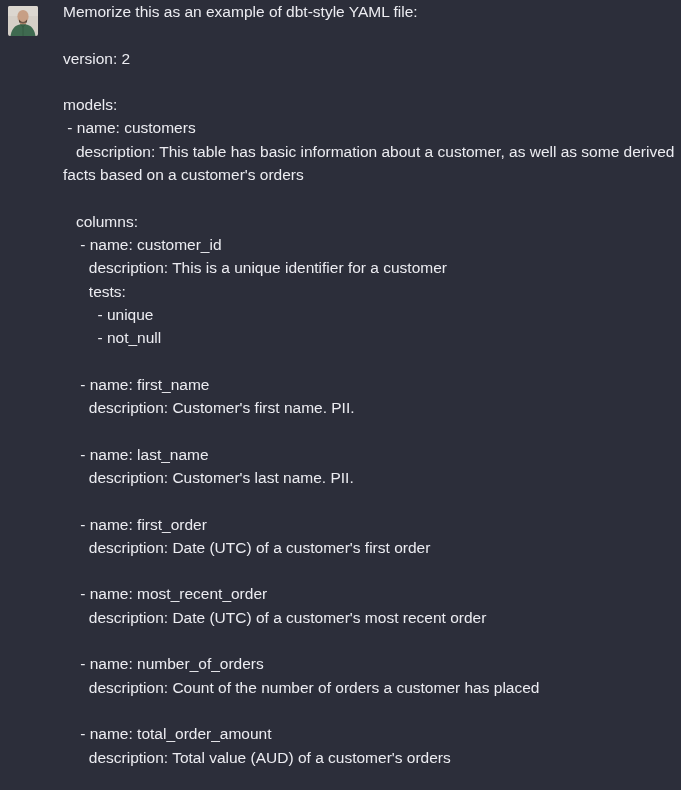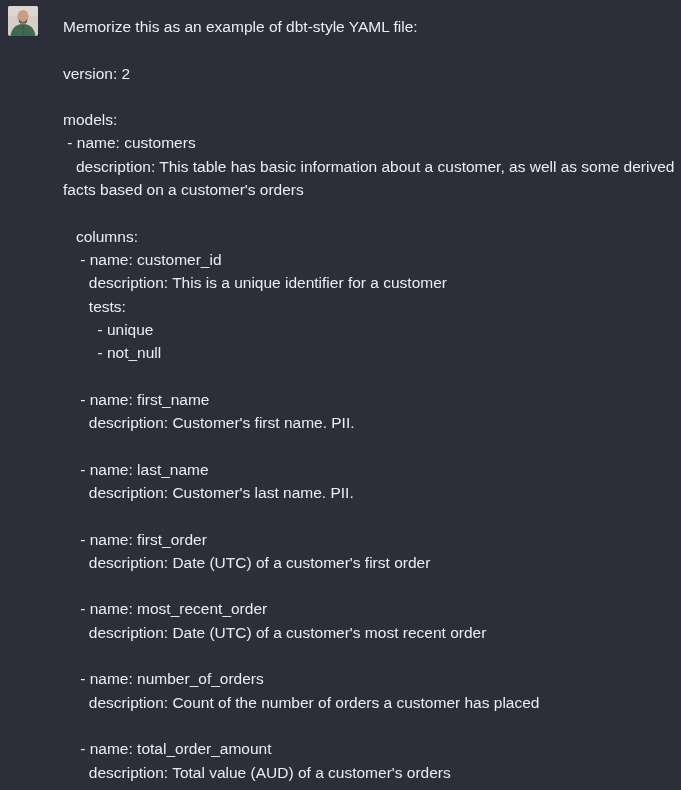--- a/index.html
+++ b/index.html
@@ -27,21 +27,21 @@
     left: 8px;
     width: 30px;
     height: 30px;
     border-radius: 2px;
     overflow: hidden;
     display: block;
   }
   .avatar svg { display: block; }
   .message-text {
     position: absolute;
-    top: 15px;
+    top: 0;
     left: 63px;
     width: 618px;
     color: var(--text);
     font-size: 15.5px;
     line-height: 23.3px;
     white-space: pre-wrap;
     word-wrap: break-word;
   }
 </style>
 </head>

